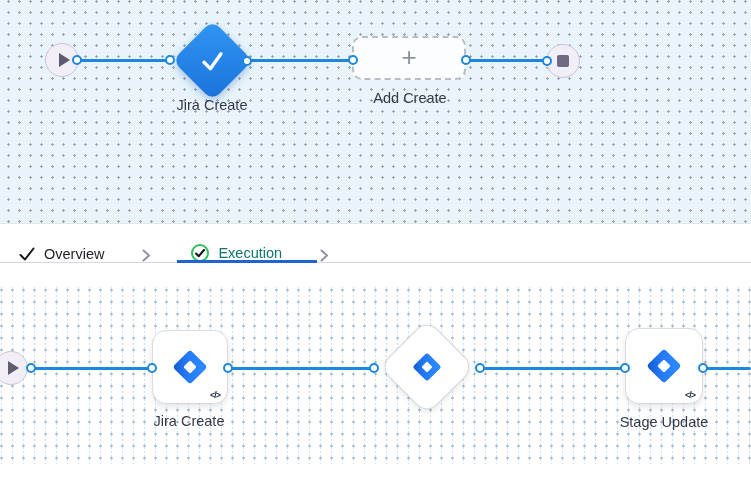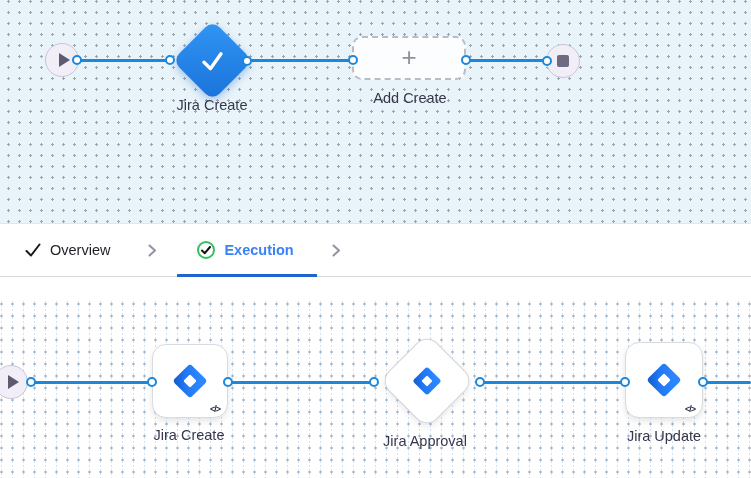--- a/index.html
+++ b/index.html
@@ -62,27 +62,27 @@
   .code-badge { position: absolute; right: 7px; bottom: 3px; font-size: 9px; font-weight: 700; color: #1f2c3d; letter-spacing: -1px; }
   .approval-diamond {
     position: absolute; width: 68px; height: 68px; border-radius: 14px;
     transform: rotate(45deg); background: #fff; border: 1px solid #d4d7dc;
     box-shadow: 2px 2px 6px rgba(40,41,61,0.10);
     display: flex; align-items: center; justify-content: center; z-index: 2;
   }
   .approval-diamond .inner { transform: rotate(-45deg); display: flex; }
   
   .tabbar {
-    position: relative; height: 54px; background: #fff;
+    position: relative; height: 40px; background: #fff;
     border-top: 1px solid #e4e7ea; border-bottom: 1px solid #d6dade;
-    display: flex; align-items: center; padding-left: 25px;
+    display: flex; align-items: flex-end; padding-left: 19px;
   }
   .tab { display: flex; align-items: center; gap: 9px; cursor: pointer; }
   .tab .lbl { font-size: 14.5px; color: #1d2025; font-weight: 500; }
-  .tab.active .lbl { font-weight: 700; color: #3b82f6; }
+  .tab.active .lbl { font-weight: 400; color: #0f766e; }
   .sep { margin: 0 40px 0 38px; display: flex; }
   .exec-badge {
     width: 18px; height: 18px; border-radius: 50%; border: 2.5px solid #34c05e;
     background: #fff; display: flex; align-items: center; justify-content: center;
   }
   .underline { position: absolute; left: 177px; bottom: -1px; width: 140px; height: 3px; background: #2064d1; z-index: 2; }
 </style>
 </head>
 <body>
 
@@ -182,30 +182,29 @@
   <div class="node-label" style="left:109px;top:150px">Jira Create</div>
 
   <div class="approval-diamond" style="left:393px;top:70px">
     <span class="inner">
       <svg width="30" height="30" viewBox="0 0 32 32">
         <rect x="5" y="5" width="22" height="22" rx="3" transform="rotate(45 16 16)" fill="url(#jira-grad)"></rect>
         <rect x="11.8" y="11.8" width="8.4" height="8.4" rx="1.2" transform="rotate(45 16 16)" fill="#fff"></rect>
       </svg>
     </span>
   </div>
-  <div class="node-label" style="left:345px;top:156px">Jira Approval</div>
 
   <div class="card" style="left:625px;top:65px;width:78px;height:76px">
     <svg width="36" height="36" viewBox="0 0 32 32">
       <rect x="5" y="5" width="22" height="22" rx="3" transform="rotate(45 16 16)" fill="url(#jira-grad)"></rect>
       <rect x="11.8" y="11.8" width="8.4" height="8.4" rx="1.2" transform="rotate(45 16 16)" fill="#fff"></rect>
     </svg>
     <span class="code-badge">&lt;/&gt;</span>
   </div>
-  <div class="node-label" style="left:584px;top:151px">Jira Update</div>
+  <div class="node-label" style="left:584px;top:151px">Stage Update</div>
 
   <div class="port" style="left:31px;top:105px"></div>
   <div class="port" style="left:152px;top:105px"></div>
   <div class="port" style="left:228px;top:105px"></div>
   <div class="port" style="left:374px;top:105px"></div>
   <div class="port" style="left:480px;top:105px"></div>
   <div class="port" style="left:625px;top:105px"></div>
   <div class="port" style="left:703px;top:105px"></div>
 </div>
 

